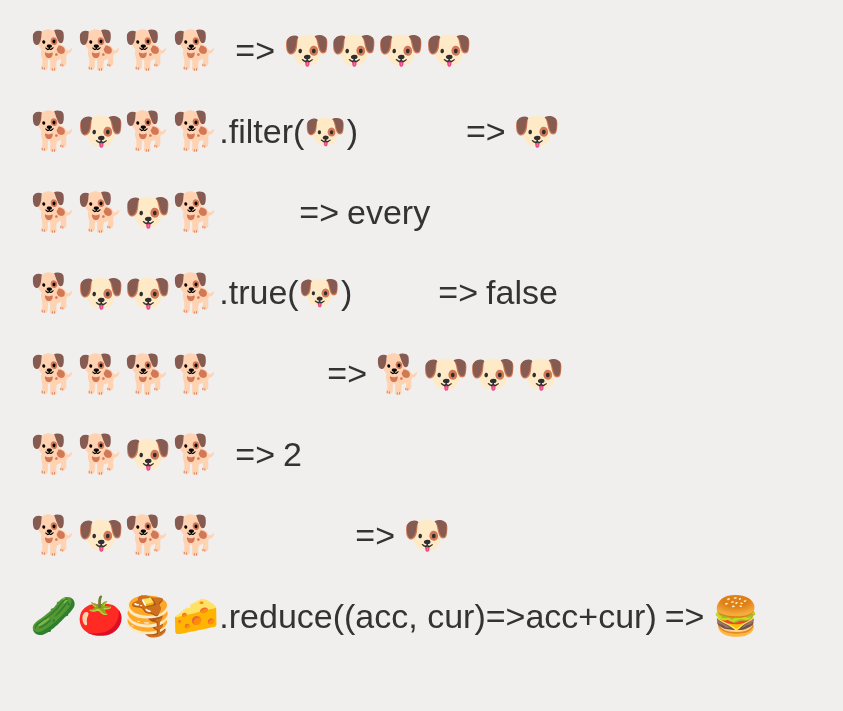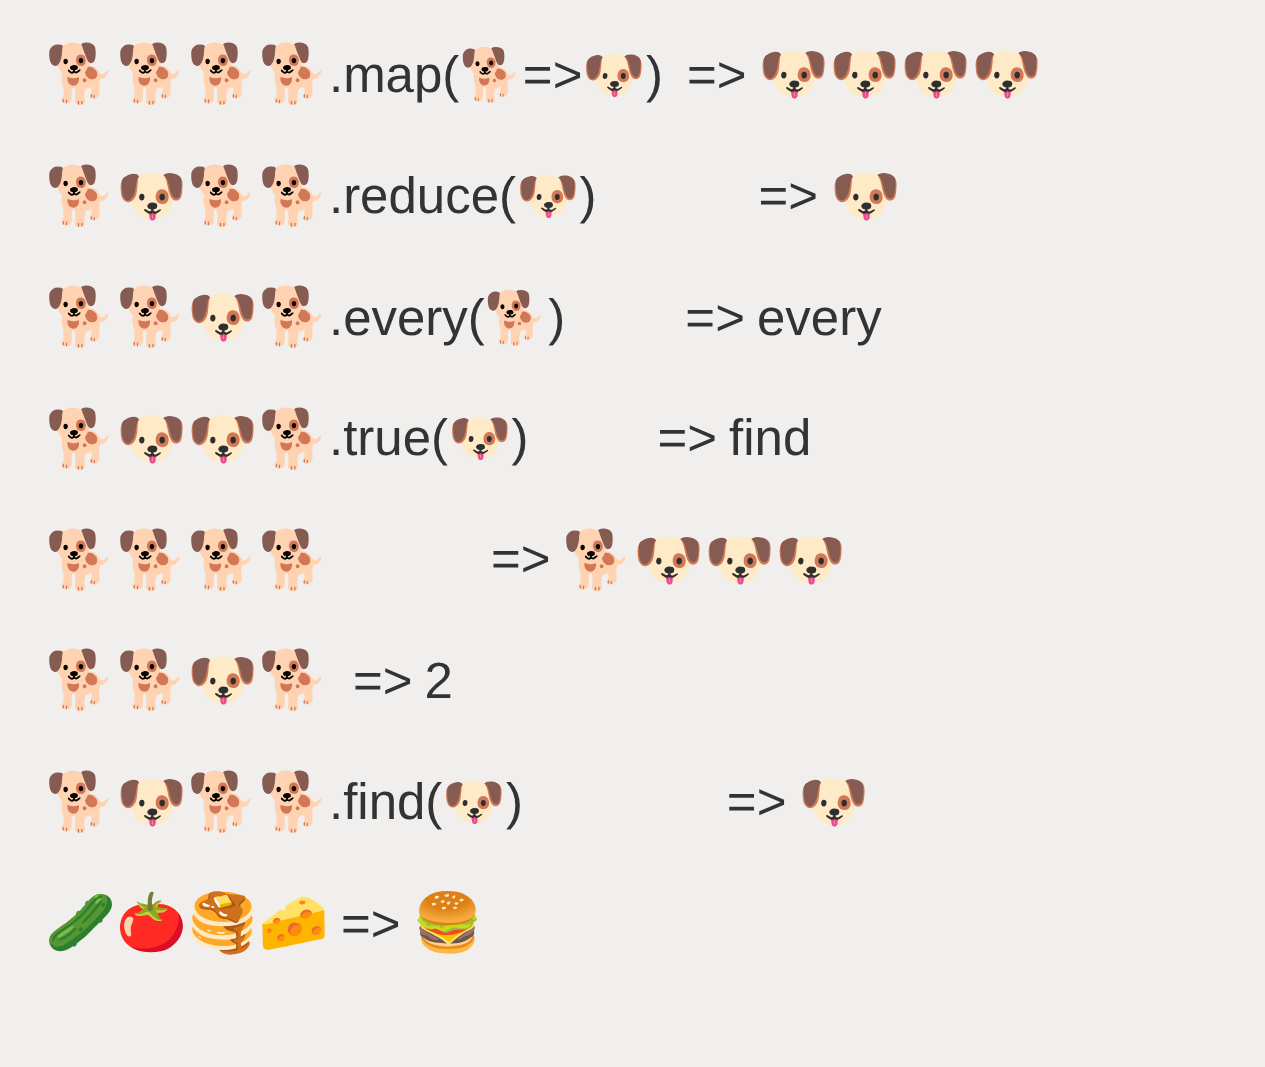--- a/index.html
+++ b/index.html
@@ -56,70 +56,68 @@
 <body>
 
 <div id="container">
     <div class="row">
       <span class="input-array">
         <span class="emoji">🐕</span>
         <span class="emoji">🐕</span>
         <span class="emoji">🐕</span>
         <span class="emoji">🐕</span>
       </span>
-      <span class="method"><span>.map(</span><span class="emoji emoji-sm">🐕</span><span>=&gt;</span><span class="emoji emoji-sm">🐶</span><span>)</span></span>
       <span class="spacer" style="width: 8px;"></span>
       <span class="result-arrow">=&gt;</span>
       <span class="result">
         <span class="emoji">🐶</span>
         <span class="emoji">🐶</span>
         <span class="emoji">🐶</span>
         <span class="emoji">🐶</span>
       </span>
     </div>
     <div class="row">
       <span class="input-array">
         <span class="emoji">🐕</span>
         <span class="emoji">🐶</span>
         <span class="emoji">🐕</span>
         <span class="emoji">🐕</span>
       </span>
-      <span class="method"><span>.reduce(</span><span class="emoji emoji-sm">🐶</span><span>)</span></span>
+      <span class="method"><span>.filter(</span><span class="emoji emoji-sm">🐶</span><span>)</span></span>
       <span class="spacer" style="width: 100px;"></span>
       <span class="result-arrow">=&gt;</span>
       <span class="result">
         <span class="emoji">🐶</span>
       </span>
     </div>
     <div class="row">
       <span class="input-array">
         <span class="emoji">🐕</span>
         <span class="emoji">🐕</span>
         <span class="emoji">🐶</span>
         <span class="emoji">🐕</span>
       </span>
-      <span class="method"><span>.every(</span><span class="emoji emoji-sm">🐕</span><span>)</span></span>
       <span class="spacer" style="width: 72px;"></span>
       <span class="result-arrow">=&gt;</span>
       <span class="result">
         <span>every</span>
       </span>
     </div>
     <div class="row">
       <span class="input-array">
         <span class="emoji">🐕</span>
         <span class="emoji">🐶</span>
         <span class="emoji">🐶</span>
         <span class="emoji">🐕</span>
       </span>
       <span class="method"><span>.true(</span><span class="emoji emoji-sm">🐶</span><span>)</span></span>
       <span class="spacer" style="width: 78px;"></span>
       <span class="result-arrow">=&gt;</span>
       <span class="result">
-        <span>find</span>
+        <span>false</span>
       </span>
     </div>
     <div class="row">
       <span class="input-array">
         <span class="emoji">🐕</span>
         <span class="emoji">🐕</span>
         <span class="emoji">🐕</span>
         <span class="emoji">🐕</span>
       </span>
       <span class="spacer" style="width: 100px;"></span>
@@ -144,32 +142,32 @@
         <span>2</span>
       </span>
     </div>
     <div class="row">
       <span class="input-array">
         <span class="emoji">🐕</span>
         <span class="emoji">🐶</span>
         <span class="emoji">🐕</span>
         <span class="emoji">🐕</span>
       </span>
-      <span class="method"><span>.find(</span><span class="emoji emoji-sm">🐶</span><span>)</span></span>
       <span class="spacer" style="width: 128px;"></span>
       <span class="result-arrow">=&gt;</span>
       <span class="result">
         <span class="emoji">🐶</span>
       </span>
     </div>
     <div class="row">
       <span class="input-array">
         <span class="emoji">🥒</span>
         <span class="emoji">🍅</span>
         <span class="emoji">🥞</span>
         <span class="emoji">🧀</span>
       </span>
+      <span class="method"><span>.reduce((acc, cur)=&gt;acc+cur)</span><span></span></span>
       <span class="result-arrow">=&gt;</span>
       <span class="result">
         <span class="emoji">🍔</span>
       </span>
     </div>
   </div>
 
 </body></html>

